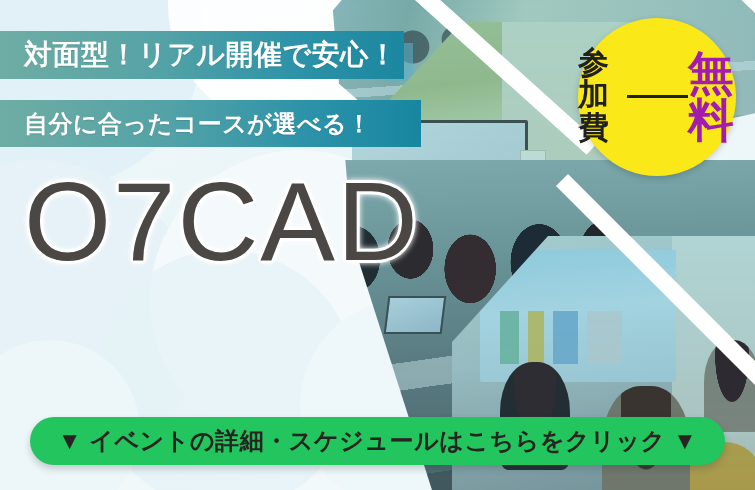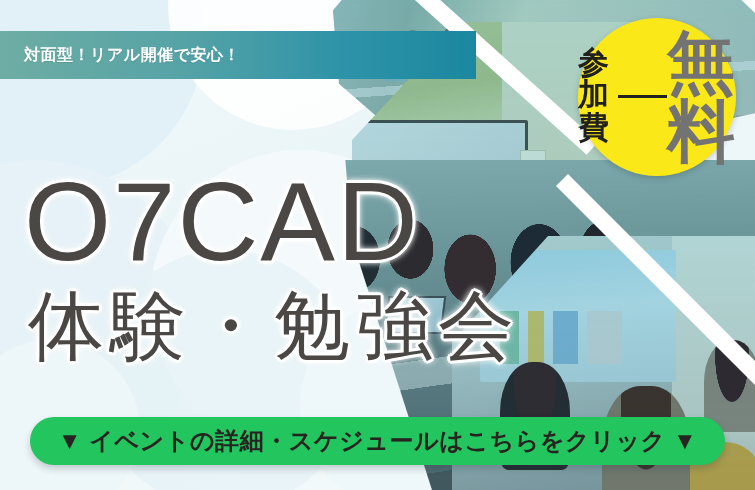--- a/index.html
+++ b/index.html
@@ -179,22 +179,22 @@
   .tagline {
     position:absolute;
     display:flex; align-items:center;
     color:#ffffff;
     font-weight:700;
     letter-spacing:.5px;
     padding-left:24px;
     text-shadow:0 1px 1px rgba(0,0,0,.10);
   }
   .tagline-1 {
-    left:0; top:31px; width:476px; height:48px;
-    font-size:16px;
+    left:0; top:31px; width:404px; height:48px;
+    font-size:28px;
     background:linear-gradient(90deg,#6eada4 0%,#56a3a6 38%,#2e93a8 72%,#1b87a0 100%);
   }
   .tagline-2 {
     left:0; top:100px; width:421px; height:47px;
     font-size:24px;
     background:linear-gradient(90deg,#6eada4 0%,#53a2a7 40%,#2b92a9 74%,#1886a0 100%);
   }
 
   
   .title-main {
@@ -232,21 +232,21 @@
   }
   .price-badge .pb-top {
     font-size:31px; font-weight:700; color:#20201c;
     letter-spacing:1px; line-height:1.05;
     margin-bottom:3px;
   }
   .price-badge .pb-rule {
     width:118px; height:3px; background:#20201c; margin:2px 0 4px;
   }
   .price-badge .pb-main {
-    font-size:68px; font-weight:700; color:#737373;
+    font-size:46px; font-weight:700; color:#a21caf;
     letter-spacing:1px; line-height:1.02;
   }
 
   
   .cta-pill {
     position:absolute; left:30px; top:417px;
     width:695px; height:48px;
     background:#22c55e;
     border-radius:26px;
     display:flex; align-items:center; justify-content:center;
@@ -309,23 +309,25 @@
 
     <div class="slash slash-1"></div>
     <div class="slash slash-2"></div>
     <div class="slash slash-3"></div>
     <div class="slash slash-4"></div>
   </div>
 
   <div class="tagline tagline-1">
     <span>対面型！リアル開催で安心！</span>
   </div>
+  <div class="tagline tagline-2">
+    <span>自分に合ったコースが選べる！</span>
+  </div>
 
   <div class="title-main">O7CAD</div>
-  <div class="title-sub">体験・勉強会</div>
 
   <div class="price-badge">
     <div class="pb-top">参加費</div>
     <div class="pb-rule"></div>
     <div class="pb-main">無料</div>
   </div>
 
   <div class="cta-pill">
     <span class="cta-text">▼ イベントの詳細・スケジュールはこちらをクリック ▼</span>
   </div>

